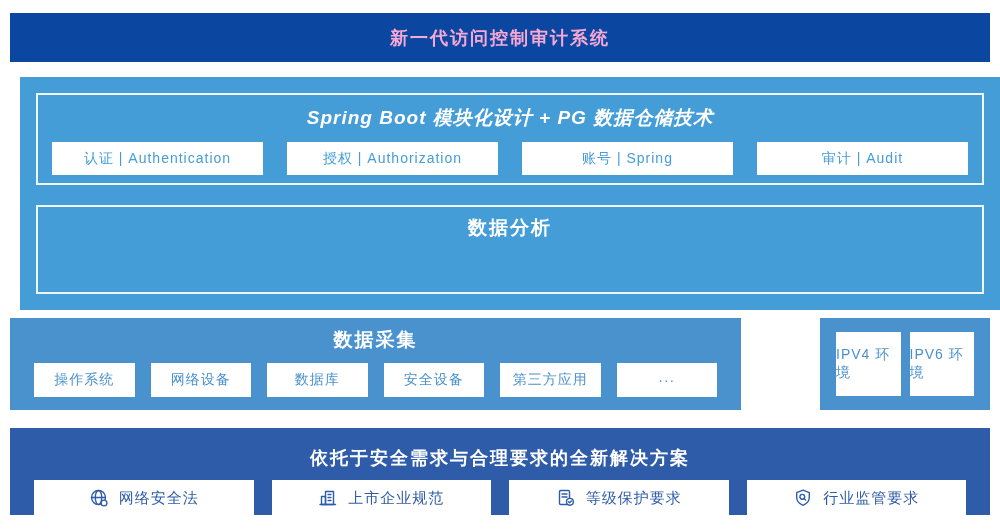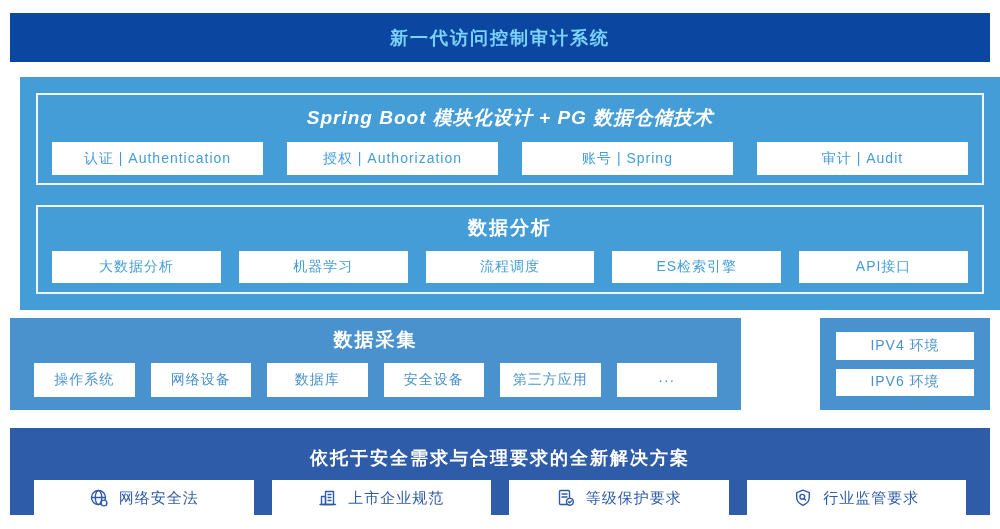--- a/index.html
+++ b/index.html
@@ -9,21 +9,21 @@
     font-family: "Liberation Sans", "DejaVu Sans", sans-serif;
     position: relative;
   }
   .abs { position: absolute; }
 
   
   #banner {
     left: 10px; top: 13px; width: 980px; height: 49px;
     background: #0b47a1;
     display: flex; align-items: center; justify-content: center;
-    color: #7dd3fc; font-size: 18px; font-weight: bold; letter-spacing: 2px;
+    color: #f9a8d4; font-size: 18px; font-weight: bold; letter-spacing: 2px;
   }
 
   
   #platform {
     left: 20px; top: 77px; width: 980px; height: 233px;
     background: #459dd8;
   }
   .frame {
     position: absolute; left: 16px; right: 16px;
     border: 2px solid #eef6fc;
@@ -55,21 +55,21 @@
     left: 10px; top: 318px; width: 731px; height: 92px;
     background: #4a92ce; padding: 0 24px;
   }
   #collection .frame-title { margin: 9px 0 10px; }
   #collection .box-row { gap: 16px; }
   #collection .wbox { height: 34px; color: #4a92ce; }
 
   #env {
     left: 820px; top: 318px; width: 170px; height: 92px;
     background: #4a92ce; padding: 14px 16px;
-    display: flex; flex-direction: column; gap: 9px;
+    display: flex; flex-direction: row; gap: 9px;
   }
   #env .wbox { color: #4a92ce; font-size: 14px; }
 
   
   #solution {
     left: 10px; top: 428px; width: 980px; height: 87px;
     background: #2f5ca8; padding: 8px 24px;
   }
   #solution .frame-title { margin: 10px 0 10px; font-size: 18px; }
   #solution .box-row { gap: 18px; }
@@ -92,27 +92,20 @@
     <div class="box-row">
       <div class="wbox">认证 | Authentication</div>
       <div class="wbox">授权 | Authorization</div>
       <div class="wbox">账号 | Spring</div>
       <div class="wbox">审计 | Audit</div>
     </div>
   </div>
 
   <div id="frame-analysis" class="frame">
     <div class="frame-title">数据分析</div>
-    <div class="box-row">
-      <div class="wbox">大数据分析</div>
-      <div class="wbox">机器学习</div>
-      <div class="wbox">流程调度</div>
-      <div class="wbox">ES检索引擎</div>
-      <div class="wbox">API接口</div>
-    </div>
   </div>
 
 </div>
 
 <div id="collection" class="abs">
   <div class="frame-title">数据采集</div>
   <div class="box-row">
     <div class="wbox">操作系统</div>
     <div class="wbox">网络设备</div>
     <div class="wbox">数据库</div>

